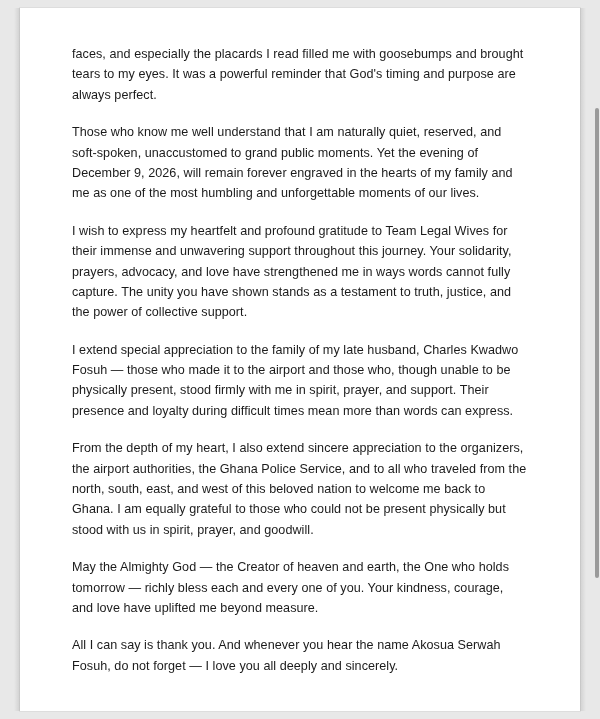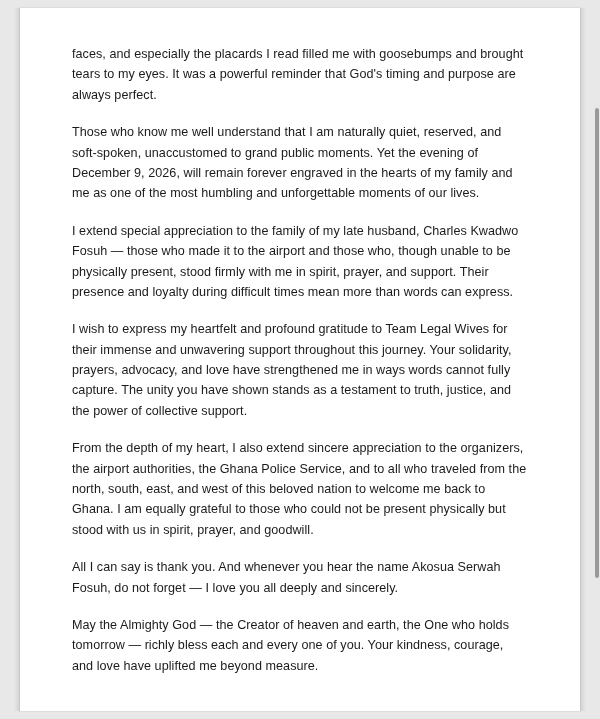--- a/index.html
+++ b/index.html
@@ -68,25 +68,25 @@
   }
 </style>
 </head>
 <body>
 
 <div class="page">
   <div class="page-inner">
     <div class="doc-body">
       <p>faces, and especially the placards I read filled me with goosebumps and brought tears to my eyes. It was a powerful reminder that God's timing and purpose are always perfect.</p>
       <p>Those who know me well understand that I am naturally quiet, reserved, and soft-spoken, unaccustomed to grand public moments. Yet the evening of December 9, 2026, will remain forever engraved in the hearts of my family and me as one of the most humbling and unforgettable moments of our lives.</p>
+      <p>I wish to express my heartfelt and profound gratitude to Team Legal Wives for their immense and unwavering support throughout this journey. Your solidarity, prayers, advocacy, and love have strengthened me in ways words cannot fully capture. The unity you have shown stands as a testament to truth, justice, and the power of collective support.</p>
       <p>I extend special appreciation to the family of my late husband, Charles Kwadwo Fosuh — those who made it to the airport and those who, though unable to be physically present, stood firmly with me in spirit, prayer, and support. Their presence and loyalty during difficult times mean more than words can express.</p>
-      <p>I wish to express my heartfelt and profound gratitude to Team Legal Wives for their immense and unwavering support throughout this journey. Your solidarity, prayers, advocacy, and love have strengthened me in ways words cannot fully capture. The unity you have shown stands as a testament to truth, justice, and the power of collective support.</p>
       <p>From the depth of my heart, I also extend sincere appreciation to the organizers, the airport authorities, the Ghana Police Service, and to all who traveled from the north, south, east, and west of this beloved nation to welcome me back to Ghana. I am equally grateful to those who could not be present physically but stood with us in spirit, prayer, and goodwill.</p>
+      <p>May the Almighty God — the Creator of heaven and earth, the One who holds tomorrow — richly bless each and every one of you. Your kindness, courage, and love have uplifted me beyond measure.</p>
       <p>All I can say is thank you. And whenever you hear the name Akosua Serwah Fosuh, do not forget — I love you all deeply and sincerely.</p>
-      <p>May the Almighty God — the Creator of heaven and earth, the One who holds tomorrow — richly bless each and every one of you. Your kindness, courage, and love have uplifted me beyond measure.</p>
     </div>
 
   </div>
 </div>
 
 <div class="shadow-left"></div>
 <div class="shadow-right"></div>
 
 <div class="scrollbar-track">
   <div class="scrollbar-thumb"></div>

